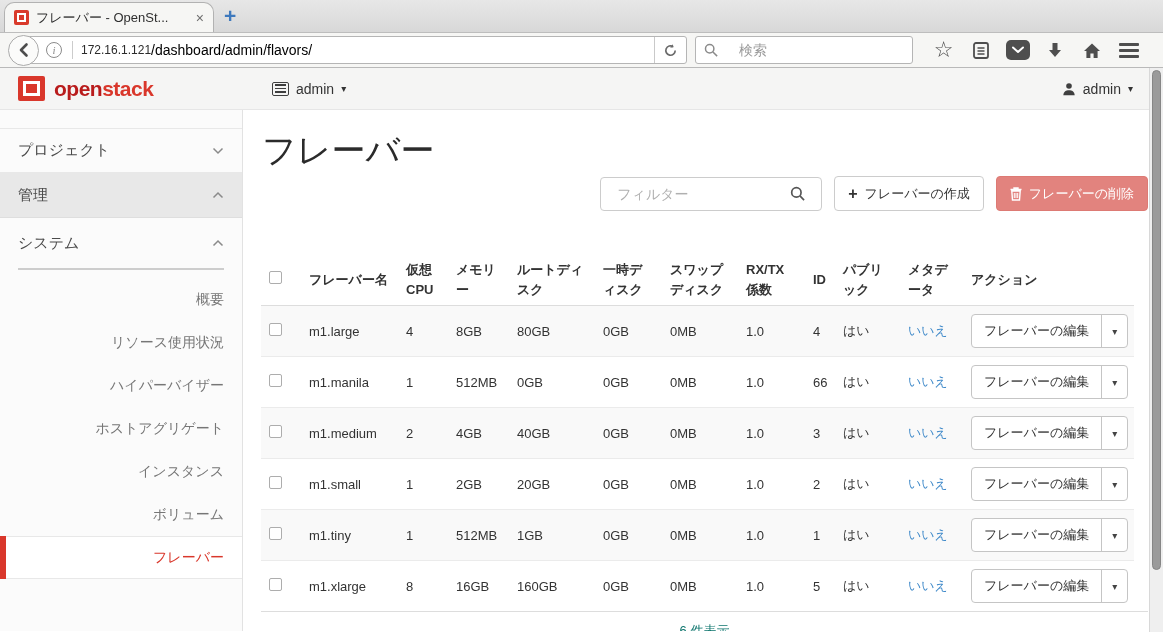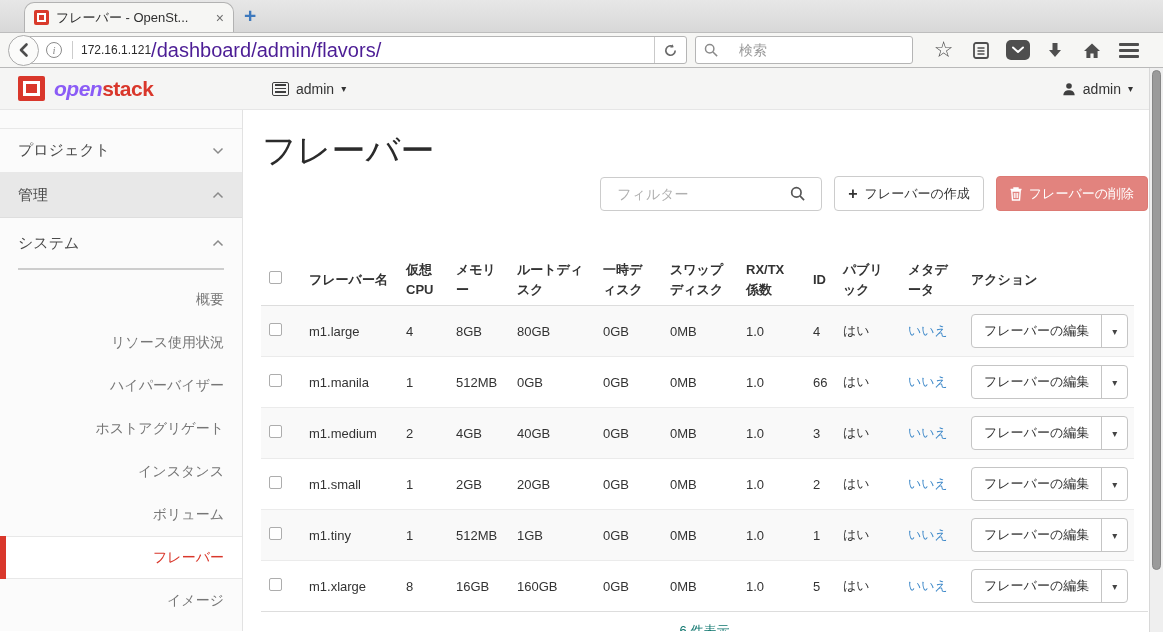--- a/index.html
+++ b/index.html
@@ -1,55 +1,55 @@
 <!DOCTYPE html>
 <html><head>
 <meta charset="utf-8">
 <style>
   * { margin:0; padding:0; box-sizing:border-box; }
   html,body { font-family:"Liberation Sans","DejaVu Sans",sans-serif; }
   #screen { width:1163px; height:632px; position:relative; overflow:hidden; background:#fff; }
 
   
   .tabbar { height:33px; background:linear-gradient(#e7e7e7,#d8d8d8); border-bottom:1px solid #bdbdbd; display:flex; align-items:flex-end; }
-  .tab { margin-left:24px; width:210px; height:30px; background:#f6f6f4; border:1px solid #b2b2b2; border-bottom:none; border-radius:10px 10px 0 0; display:flex; align-items:center; padding:0 9px; gap:7px; }
+  .tab { margin-left:4px; width:210px; height:30px; background:#f6f6f4; border:1px solid #b2b2b2; border-bottom:none; border-radius:10px 10px 0 0; display:flex; align-items:center; padding:0 9px; gap:7px; }
   .favicon { width:15px; height:15px; background:#d93a2b; border-radius:2px; position:relative; flex:0 0 auto; }
   .favicon::after { content:""; position:absolute; left:3px; top:3px; right:3px; bottom:3px; border:2px solid #fff; }
   .tab-title { font-size:13px; color:#2f2f2f; white-space:nowrap; overflow:hidden; flex:1; }
   .tab-close { color:#6e6e6e; font-size:14px; line-height:1; cursor:default; }
   .newtab { margin:0 0 6px 10px; color:#3e79bd; font-size:21px; font-weight:bold; line-height:1; }
 
   .navbar { height:35px; background:#f6f6f4; border-bottom:1px solid #b9b9b9; display:flex; align-items:center; padding:0 8px; position:relative; }
   .back-btn { width:31px; height:31px; border-radius:50%; border:1px solid #ababab; background:#fbfbfa; display:flex; align-items:center; justify-content:center; z-index:2; flex:0 0 auto; }
   .urlbar { display:flex; align-items:center; height:28px; background:#fff; border:1px solid #b5b5b5; border-radius:3px; width:662px; margin-left:-14px; padding-left:20px; }
   .info-wrap { display:flex; align-items:center; gap:8px; }
   .info-icon { width:16px; height:16px; border:1px solid #8b8b8b; border-radius:50%; color:#8b8b8b; font-size:11px; font-style:italic; font-family:"Liberation Serif",serif; display:flex; align-items:center; justify-content:center; }
   .url-sep { width:1px; height:18px; background:#ccc; margin:0 8px 0 2px; }
   .url-host { font-size:12px; color:#2b2b2b; }
-  .url-path { font-size:20px; color:#4c1d95; }
+  .url-path { font-size:14px; color:#000000; }
   .url-spacer { flex:1; }
   .reload-btn { width:32px; height:100%; border-left:1px solid #c9c9c9; display:flex; align-items:center; justify-content:center; }
   .searchbox { width:218px; height:28px; border:1px solid #b5b5b5; border-radius:3px; background:#fff; display:flex; align-items:center; padding:0 8px; gap:21px; margin-left:8px; }
   .searchbox input { flex:1; min-width:0; border:none; outline:none; font-size:14px; color:#333; background:transparent; font-family:inherit; }
   .searchbox input::placeholder { color:#9a9a9a; }
   .nav-icons { display:flex; align-items:center; margin-left:12px; gap:0; }
   .nav-ic { width:37px; display:flex; align-items:center; justify-content:center; color:#4e4e4e; }
   .star-glyph { font-size:22px; line-height:1; color:#4e4e4e; }
   .pocket { width:24px; height:20px; background:#4e4e4e; border-radius:5px; display:flex; align-items:center; justify-content:center; }
   .menu-bars { display:flex; flex-direction:column; gap:3px; }
   .menu-bars i { display:block; width:20px; height:3px; background:#4e4e4e; border-radius:1px; }
 
   
   .page { position:relative; height:564px; }
   .app-header { height:42px; background:#f5f5f4; border-bottom:1px solid #e6e6e6; position:relative; display:flex; align-items:center; }
   .logo { display:flex; align-items:center; gap:9px; margin-left:18px; }
   .logo-cube { width:27px; height:25px; background:#d9372b; border-radius:2px; position:relative; }
   .logo-cube::after { content:""; position:absolute; left:5px; top:5px; right:5px; bottom:5px; border:3px solid #fff; background:#d9372b; }
   .logo-word { font-size:21px; font-weight:600; letter-spacing:-0.5px; }
-  .logo-open { color:#8b5cf6;font-style:italic; }
+  .logo-open { color:#b91c1c; }
   .logo-stack { color:#d9372b; }
   .project-selector { position:absolute; left:272px; display:flex; align-items:center; gap:7px; font-size:14px; color:#333; }
   .user-menu { position:absolute; right:30px; display:flex; align-items:center; gap:7px; font-size:14px; color:#333; }
   .caret { font-size:10px; color:#333; }
   .listicon { width:17px; height:14px; border:1.5px solid #3f3f3f; border-radius:2px; display:flex; flex-direction:column; justify-content:space-evenly; padding:0 2px; }
   .listicon i { display:block; height:1.5px; background:#3f3f3f; }
 
   .app-body { display:flex; height:521px; }
 
   
@@ -234,23 +234,20 @@
               <span>ホストアグリゲート</span>
             </li>
           <li class="side-item">
               <span>インスタンス</span>
             </li>
           <li class="side-item">
               <span>ボリューム</span>
             </li>
           <li class="side-item active">
               <span>フレーバー</span>
-            </li>
-          <li class="side-item">
-              <span>イメージ</span>
             </li>
         </ul>
       </div>
 
       <div class="content">
         <h1 class="page-title">フレーバー</h1>
 
         <div class="toolbar">
           <div class="filter">
             <input placeholder="フィルター" style="">

